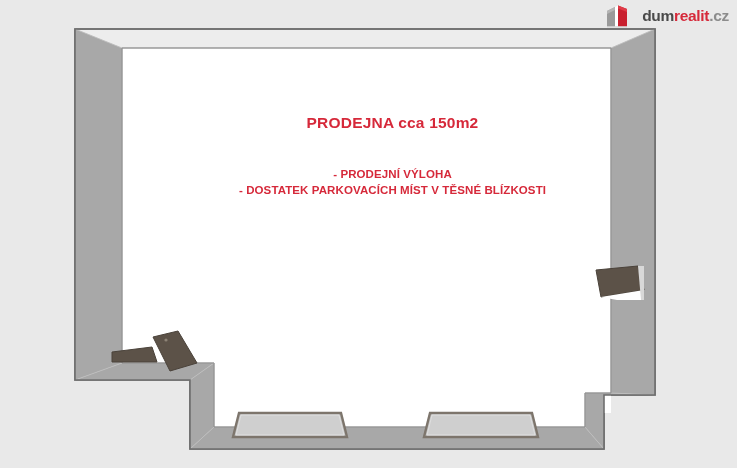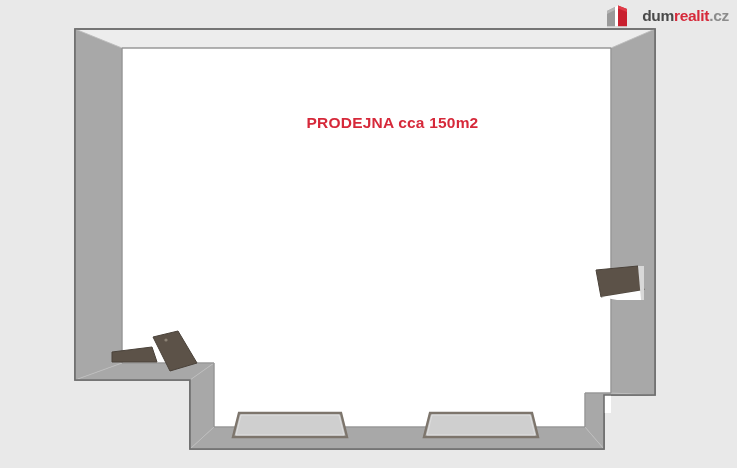--- a/index.html
+++ b/index.html
@@ -177,20 +177,22 @@
       <path d="M 247,388 L 262,384 L 266,394 L 250,396 Z" fill="#5c5248" stroke="#4a423a" stroke-width="0.8" opacity="0"></path>
     </g>
 
   </svg>
 
   <div class="annot" id="title-block">
     <span class="title-text">PRODEJNA cca 150m2</span>
   </div>
 
   <div class="annot" id="feature-block">
+    <div class="feature-line">- PRODEJNÍ VÝLOHA</div>
+    <div class="feature-line">- DOSTATEK PARKOVACÍCH MÍST V TĚSNÉ BLÍZKOSTI</div>
   </div>
 
   <div class="logo">
     <svg class="logo-mark" viewBox="0 0 22 24">
 
       <path d="M1 7 L9 3 L9 23 L1 23 Z" fill="#9a9a9a"></path>
       <path d="M1 7 L9 3 L9 6 L1 10 Z" fill="#b4b4b4"></path>
 
       <path d="M9 3 L12 1.5 L12 23 L9 23 Z" fill="#ffffff"></path>
 

